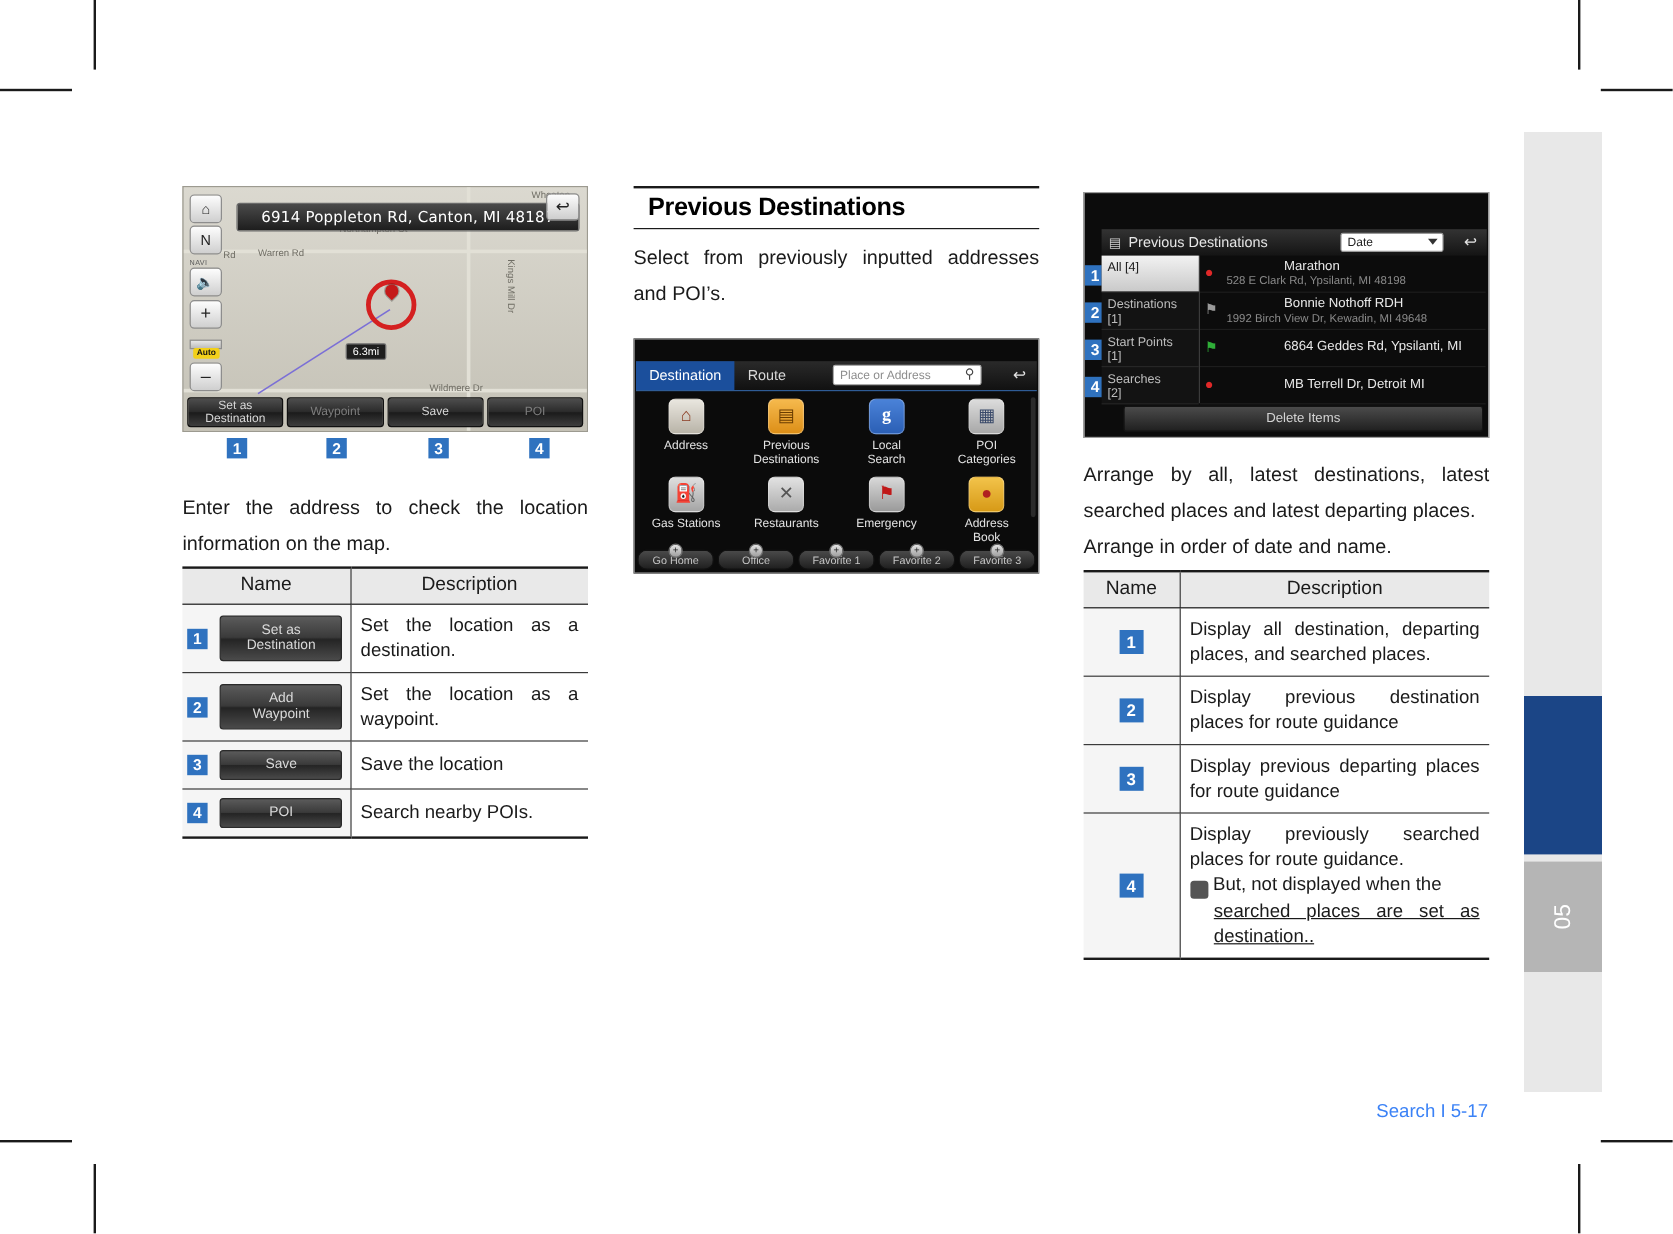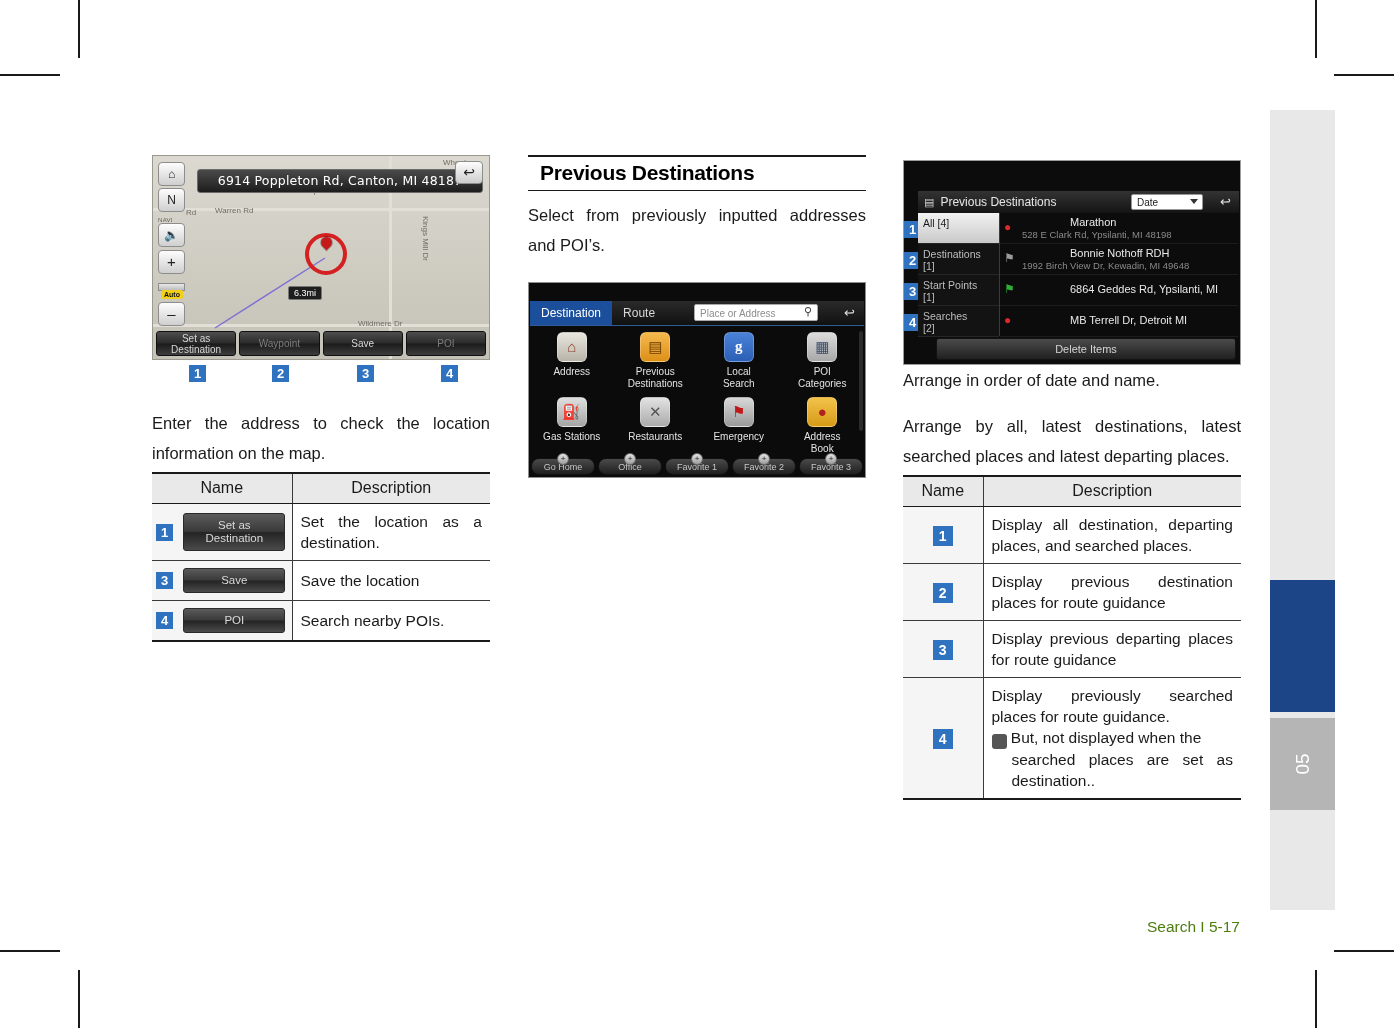--- a/index.html
+++ b/index.html
@@ -177,21 +177,21 @@
     color: #fff;
     font-style: italic;
     font-weight: bold;
     font-size: 11px;
     line-height: 15px;
     text-align: center;
     vertical-align: -2px;
     font-family: "Liberation Serif", serif;
   }
   .hang { padding-left: 20px; text-indent: -20px; display: block; }
-  .hang2 { padding-left: 20px; display: block; }
+  .hang2 { padding-left: 20px; display: block; text-decoration: underline; }
 
   
   .shot { position: relative; overflow: hidden; }
 
   
   #shot-map {
     width: 338px; height: 205px;
     background: #ccc9bd;
     border: 1px solid #9c9a90;
     box-sizing: border-box;
@@ -379,21 +379,21 @@
     position: absolute; left: 14px; right: 1px; top: 30px; height: 22px;
     background: linear-gradient(180deg,#333,#141414);
     display: flex; align-items: center;
   }
   #shot-prev .head .title {
     color: #e6e6e6; font-size: 12px; margin-left: 6px;
   }
   #shot-prev .head .icn { color: #cfcfcf; font-size: 11px; margin-left: 6px; }
   #shot-prev .ddown {
     position: absolute; right: 36px; top: 3px;
-    width: 72px; height: 16px;
+    width: 86px; height: 16px;
     background: #fff; border: 1px solid #999; border-radius: 2px;
     color: #222; font-size: 10px; line-height: 16px; padding-left: 5px;
     box-sizing: border-box;
   }
   #shot-prev .ddown .caret {
     position: absolute; right: 4px; top: 4px;
     border-left: 4px solid transparent; border-right: 4px solid transparent;
     border-top: 5px solid #333;
   }
   #shot-prev .hback { position: absolute; right: 8px; top: 3px; color: #e2e2e2; font-size: 13px; }
@@ -429,21 +429,21 @@
   }
   #shot-prev .numcol {
     position: absolute; left: 0; top: 52px; width: 14px;
   }
   #shot-prev .numcol .badge { display: block; margin-bottom: 14px; }
 
   
   #footer {
     position: absolute; left: 0; right: 0; bottom: 92px;
     text-align: right; padding-right: 154px;
-    font-size: 15.5px; color: #4d7c0f; margin-left: 43px;
+    font-size: 15.5px; color: #3b82f6; margin-left: 43px;
   }
 </style>
 </head>
 <body>
 
 <div class="crop h" style="left:0;top:74px;width:60px;"></div>
 <div class="crop v" style="left:78px;top:0;height:58px;"></div>
 <div class="crop h" style="right:0;top:74px;width:60px;"></div>
 <div class="crop v" style="right:77px;top:0;height:58px;"></div>
 <div class="crop h" style="left:0;bottom:76px;width:60px;"></div>
@@ -539,20 +539,30 @@
           <span class="badge">1</span>
           <span class="navbtn">
             <span>Set as</span><br>
             <span>Destination</span>
           </span>
         </td>
         <td class="desc">Set the location as a destination.</td>
       </tr>
       <tr>
         <td class="namecell">
+          <span class="badge">2</span>
+          <span class="navbtn">
+            <span>Add</span><br>
+            <span>Waypoint</span>
+          </span>
+        </td>
+        <td class="desc">Set the location as a waypoint.</td>
+      </tr>
+      <tr>
+        <td class="namecell">
           <span class="badge">3</span>
           <span class="navbtn">Save</span>
         </td>
         <td class="desc">Save the location</td>
       </tr>
       <tr>
         <td class="namecell">
           <span class="badge">4</span>
           <span class="navbtn">POI</span>
         </td>
@@ -702,22 +712,22 @@
       </div>
       <div class="row" style="padding-top:8px;">
         <span class="m" style="color:#e02828;">●</span>
         <div class="n">MB Terrell Dr, Detroit MI</div>
       </div>
     </div>
 
     <div class="del">Delete Items</div>
   </div>
 
+  <p class="body-text" style="margin-top:16px;">Arrange by all, latest destinations, latest searched places and latest departing places.</p>
   <p class="body-text nojust">Arrange in order of date and name.</p>
-  <p class="body-text" style="margin-top:16px;">Arrange by all, latest destinations, latest searched places and latest departing places.</p>
 
   <table class="spec" id="table-right">
     <colgroup>
         <col class="c1">
         <col>
       </colgroup>
     <thead>
       <tr>
         <th class="namehead">Name</th>
         <th>Description</th>

